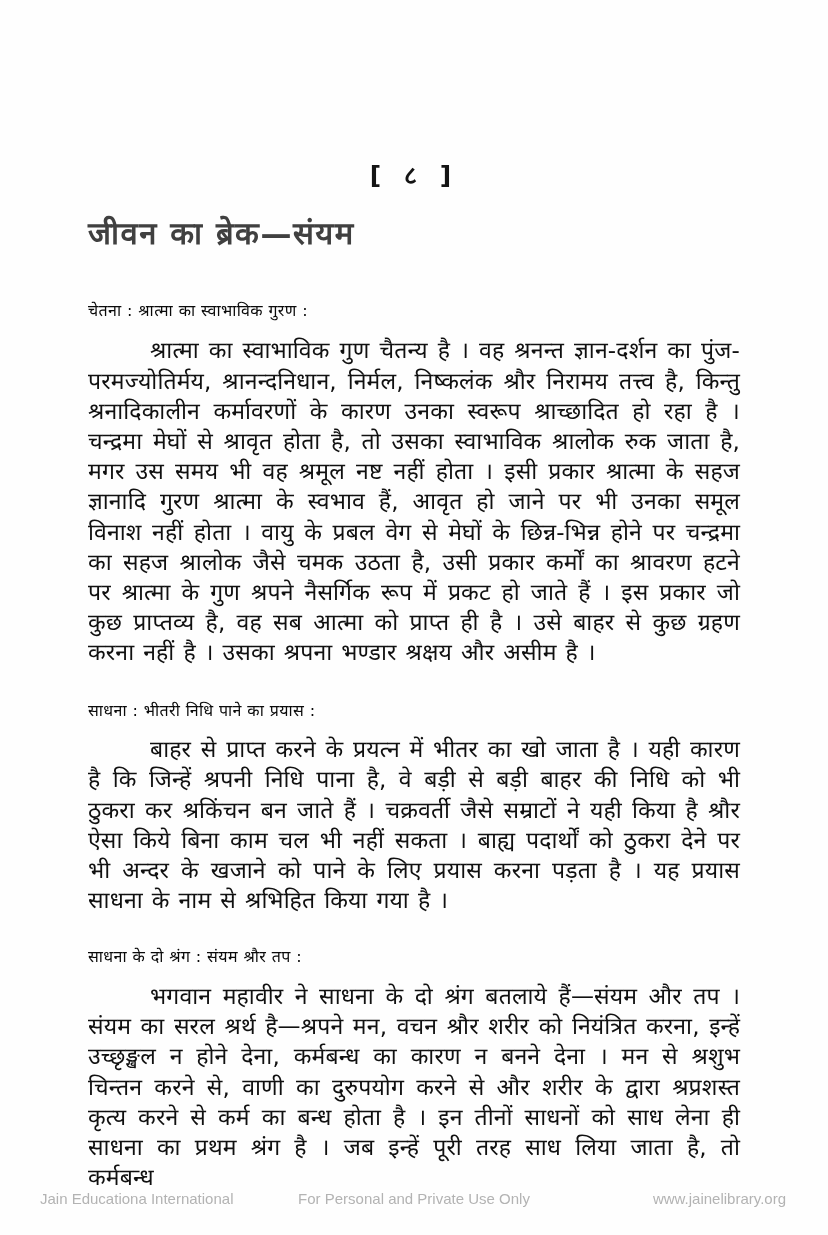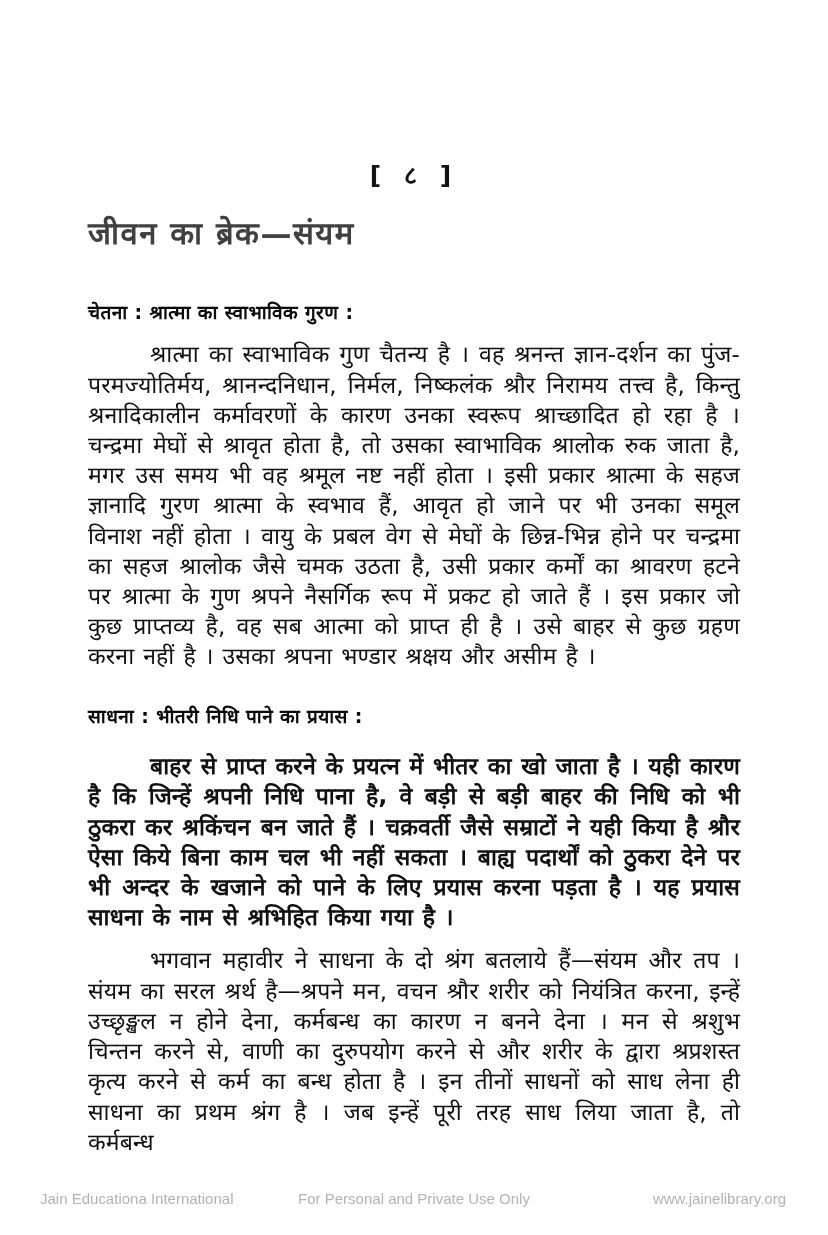--- a/index.html
+++ b/index.html
@@ -47,43 +47,43 @@
     font-size: 31px;
     font-weight: bold;
     margin-top: 26px;
     letter-spacing: 1.5px;
     line-height: 1.25;
     color: #404040;
   }
 
   
   .section-heading {
-    font-size: 19px;
-    font-weight: bold;
+    font-size: 16px;
+    font-weight: normal;
     letter-spacing: 0.4px;
     color: #0a0a0a;
     line-height: 1.35;
   }
   .h-1 { margin-top: 47px; }
   .h-2 { margin-top: 32px; }
   .h-3 { margin-top: 31px; }
 
   
   .para {
     font-size: 23px;
     line-height: 30.2px;
     text-align: justify;
     text-justify: inter-word;
     text-indent: 62px;
     color: #101010;
     letter-spacing: 0.15px;
     margin-top: 14px;
     word-spacing: 1.5px;
   }
-  .para-2 { margin-top: 22px; font-weight: bold; }
+  .para-2 { margin-top: 13px; }
   .para-3 { margin-top: 13px; }
 
   
   .footer {
     position: absolute;
     left: 0;
     right: 0;
     top: 1190px;
     height: 20px;
     font-family: "Liberation Sans", sans-serif;
@@ -123,20 +123,21 @@
     <div class="chapter-title">जीवन का ब्रेक—संयम</div>
 
     <div class="section-heading h-1">चेतना : श्रात्मा का स्वाभाविक गुरण :</div>
 
     <div class="para para-1">श्रात्मा का स्वाभाविक गुण चैतन्य है । वह श्रनन्त ज्ञान-दर्शन का पुंज-परमज्योतिर्मय, श्रानन्दनिधान, निर्मल, निष्कलंक श्रौर निरामय तत्त्व है, किन्तु श्रनादिकालीन कर्मावरणों के कारण उनका स्वरूप श्राच्छादित हो रहा है । चन्द्रमा मेघों से श्रावृत होता है, तो उसका स्वाभाविक श्रालोक रुक जाता है, मगर उस समय भी वह श्रमूल नष्ट नहीं होता । इसी प्रकार श्रात्मा के सहज ज्ञानादि गुरण श्रात्मा के स्वभाव हैं, आवृत हो जाने पर भी उनका समूल विनाश नहीं होता । वायु के प्रबल वेग से मेघों के छिन्न-भिन्न होने पर चन्द्रमा का सहज श्रालोक जैसे चमक उठता है, उसी प्रकार कर्मों का श्रावरण हटने पर श्रात्मा के गुण श्रपने नैसर्गिक रूप में प्रकट हो जाते हैं । इस प्रकार जो कुछ प्राप्तव्य है, वह सब आत्मा को प्राप्त ही है । उसे बाहर से कुछ ग्रहण करना नहीं है । उसका श्रपना भण्डार श्रक्षय और असीम है ।</div>
 
     <div class="section-heading h-2">साधना : भीतरी निधि पाने का प्रयास :</div>
 
     <div class="para para-2">बाहर से प्राप्त करने के प्रयत्न में भीतर का खो जाता है । यही कारण है कि जिन्हें श्रपनी निधि पाना है, वे बड़ी से बड़ी बाहर की निधि को भी ठुकरा कर श्रकिंचन बन जाते हैं । चक्रवर्ती जैसे सम्राटों ने यही किया है श्रौर ऐसा किये बिना काम चल भी नहीं सकता । बाह्य पदार्थों को ठुकरा देने पर भी अन्दर के खजाने को पाने के लिए प्रयास करना पड़ता है । यह प्रयास साधना के नाम से श्रभिहित किया गया है ।</div>
 
+    <div class="section-heading h-3">साधना के दो श्रंग : संयम श्रौर तप :</div>
 
     <div class="para para-3">भगवान महावीर ने साधना के दो श्रंग बतलाये हैं—संयम और तप । संयम का सरल श्रर्थ है—श्रपने मन, वचन श्रौर शरीर को नियंत्रित करना, इन्हें उच्छृङ्खल न होने देना, कर्मबन्ध का कारण न बनने देना । मन से श्रशुभ चिन्तन करने से, वाणी का दुरुपयोग करने से और शरीर के द्वारा श्रप्रशस्त कृत्य करने से कर्म का बन्ध होता है । इन तीनों साधनों को साध लेना ही साधना का प्रथम श्रंग है । जब इन्हें पूरी तरह साध लिया जाता है, तो कर्मबन्ध</div>
 
   </div>
 
   <div class="footer">
     <div class="footer-left">Jain Educationa International</div>
     <div class="footer-center">For Personal and Private Use Only</div>
     <div class="footer-right">www.jainelibrary.org</div>
   </div>

